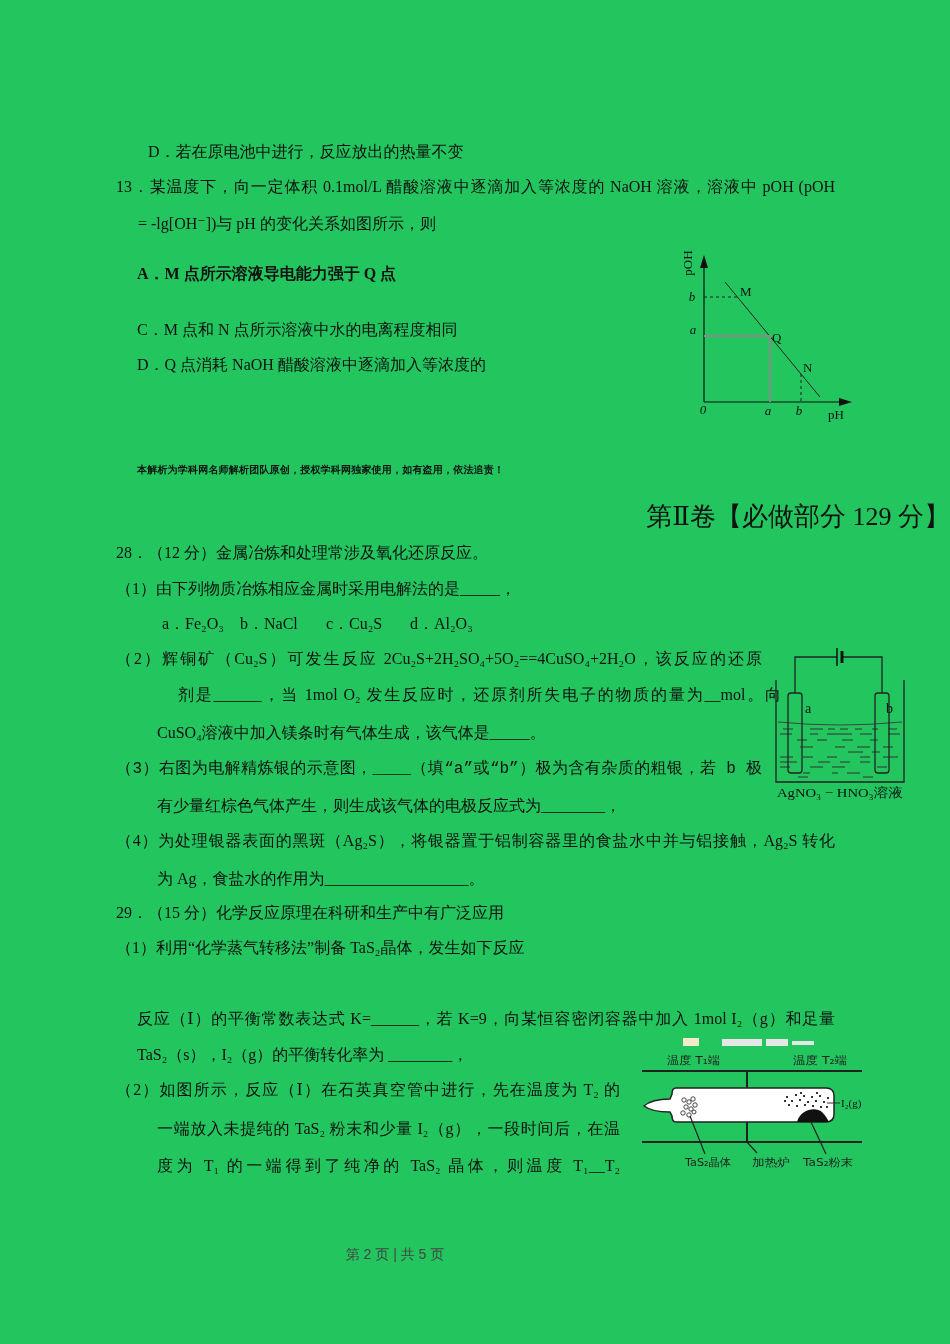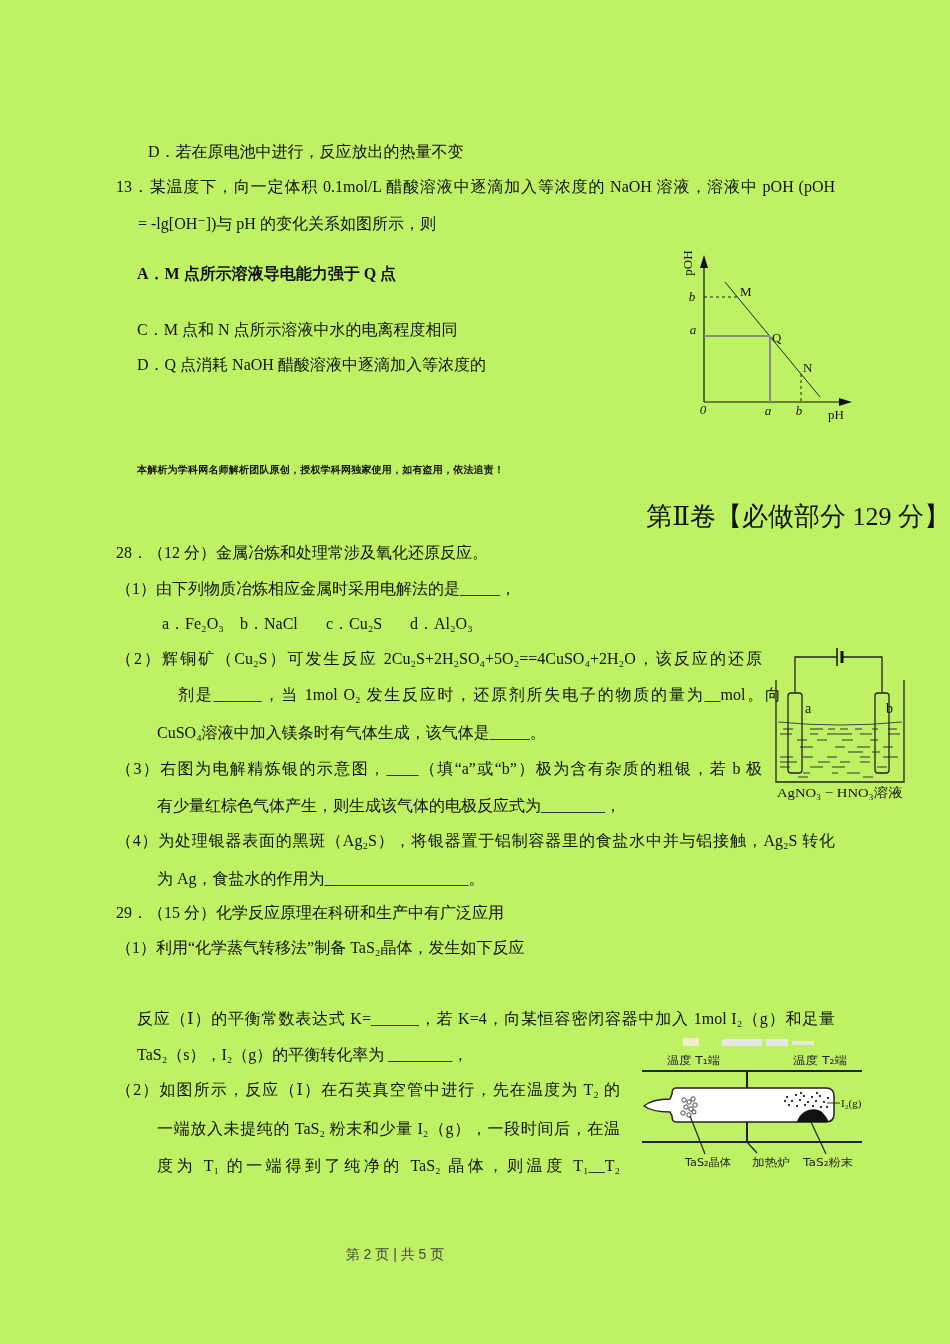--- a/index.html
+++ b/index.html
@@ -1,19 +1,19 @@
 <!DOCTYPE html>
 <html><head>
 <meta charset="utf-8">
 <style>
   html, body { margin:0; padding:0; background:#ffffff; }
   #page {
     position: relative;
     width: 950px; height: 1344px;
-    background: #bef264;
+    background: #22c55e;
     overflow: hidden;
     font-family: "Liberation Serif", "DejaVu Serif", serif;
     font-size: 16px;
     color: #111111;
   }
   .ln { position:absolute; line-height:20px; white-space:nowrap; }
   .jl { white-space:normal; text-align:justify; text-align-last:justify; }
   .notice {
     font-family: "DejaVu Sans", "Liberation Sans", sans-serif;
     font-weight: bold; font-size: 10px; letter-spacing: 0.2px;
@@ -80,21 +80,21 @@
   <div class="ln" style="left:116px; top:579px;">（1）由下列物质冶炼相应金属时采用电解法的是_____，</div>
   <div class="ln" style="left:162px; top:614px;">a．Fe₂O₃</div>
   <div class="ln" style="left:240px; top:614px;">b．NaCl</div>
   <div class="ln" style="left:326px; top:614px;">c．Cu₂S</div>
   <div class="ln" style="left:410px; top:614px;">d．Al₂O₃</div>
 
   <div class="ln jl" style="left:116px; top:649px; width:646px;">（2）辉铜矿（Cu₂S）可发生反应 2Cu₂S+2H₂SO₄+5O₂==4CuSO₄+2H₂O，该反应的还原</div>
   <div class="ln jl" style="left:157px; top:685px; width:603px;margin-left:21px;">剂是______，当 1mol O₂ 发生反应时，还原剂所失电子的物质的量为__mol。向</div>
   <div class="ln" style="left:157px; top:723px;">CuSO₄溶液中加入镁条时有气体生成，该气体是_____。</div>
 
-  <div class="ln jl" style="left:116px; top:759px; width:646px;">（3）右图为电解精炼银的示意图，____（填“a”或“b”）极为含有杂质的粗银，若 b 极</div>
+  <div class="ln jl" style="left:116px; top:759px; width:646px;font-family:Liberation Mono, monospace;">（3）右图为电解精炼银的示意图，____（填“a”或“b”）极为含有杂质的粗银，若 b 极</div>
   <div class="ln" style="left:157px; top:796px;">有少量红棕色气体产生，则生成该气体的电极反应式为________，</div>
 
   <div class="ln jl" style="left:116px; top:831px; width:719px;">（4）为处理银器表面的黑斑（Ag₂S），将银器置于铝制容器里的食盐水中并与铝接触，Ag₂S 转化</div>
   <div class="ln" style="left:157px; top:869px;">为 Ag，食盐水的作用为__________________。</div>
 
   <svg style="left:770px; top:640px;" width="145" height="165" viewBox="770 640 145 165">
     <path d="M776 680 L776 782 L904 782 L904 680" fill="none" stroke="#222" stroke-width="1.3"></path>
     <path d="M795 693 L795 657 L837 657 M842 657 L882 657 L882 693" fill="none" stroke="#222" stroke-width="1.3"></path>
     <line x1="837" y1="648" x2="837" y2="666" stroke="#111" stroke-width="1.5"></line>
     <line x1="842" y1="651" x2="842" y2="663" stroke="#111" stroke-width="3"></line>
@@ -145,21 +145,21 @@
     <rect x="875" y="693" width="14" height="80" rx="3" fill="none" stroke="#222" stroke-width="1.3"></rect>
     <text x="805" y="713" font-size="14">a</text>
     <text x="886" y="713" font-size="14">b</text>
     <text x="777" y="797" font-size="13" textLength="126" lengthAdjust="spacingAndGlyphs">AgNO₃ − HNO₃溶液</text>
   </svg>
 
   <div class="ln" style="left:116px; top:903px;">29．（15 分）化学反应原理在科研和生产中有广泛应用</div>
   <div class="ln" style="left:116px; top:938px;">（1）利用“化学蒸气转移法”制备 TaS₂晶体，发生如下反应</div>
 
 
-  <div class="ln jl" style="left:137px; top:1009px; width:698px;">反应（Ⅰ）的平衡常数表达式 K=______，若 K=4，向某恒容密闭容器中加入 1mol I₂（g）和足量</div>
+  <div class="ln jl" style="left:137px; top:1009px; width:698px;">反应（Ⅰ）的平衡常数表达式 K=______，若 K=9，向某恒容密闭容器中加入 1mol I₂（g）和足量</div>
   <div class="ln" style="left:137px; top:1045px;">TaS₂（s），I₂（g）的平衡转化率为 ________，</div>
 
   <div class="ln jl" style="left:116px; top:1080px; width:504px;">（2）如图所示，反应（Ⅰ）在石英真空管中进行，先在温度为 T₂ 的</div>
   <div class="ln jl" style="left:157px; top:1119px; width:463px;">一端放入未提纯的 TaS₂ 粉末和少量 I₂（g），一段时间后，在温</div>
   <div class="ln jl" style="left:157px; top:1156px; width:463px;">度为 T₁ 的一端得到了纯净的 TaS₂ 晶体，则温度 T₁__T₂</div>
 
   <svg style="left:635px; top:1035px;" width="240" height="145" viewBox="635 1035 240 145">
     <g fill="#e6e6e6">
       <rect x="683" y="1038" width="16" height="8" fill="#f3ecc8"></rect>
       <rect x="722" y="1039" width="40" height="7"></rect>

